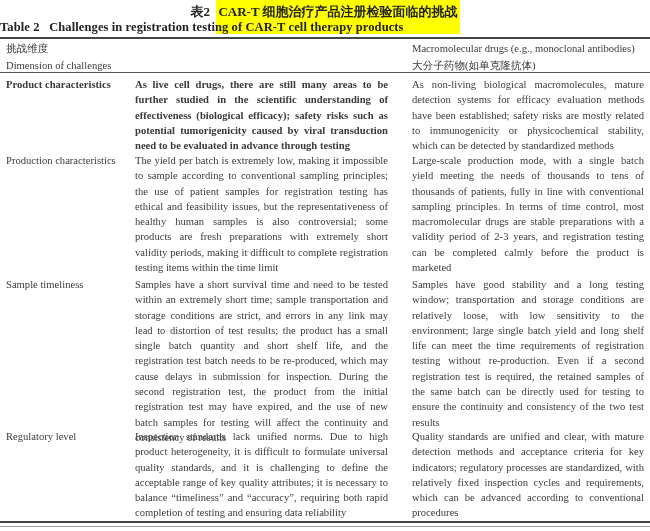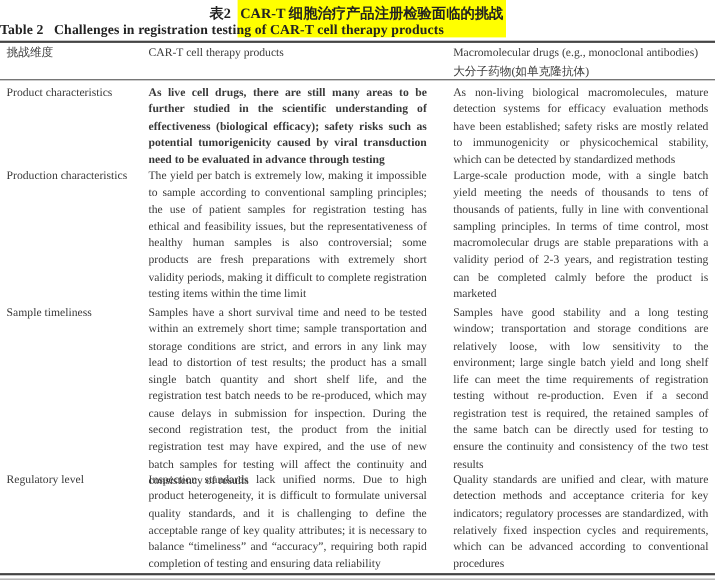--- a/index.html
+++ b/index.html
@@ -26,32 +26,32 @@
 <div class="title-cn">
   <span>表2</span>
   &nbsp;<span class="hl">CAR-T 细胞治疗产品注册检验面临的挑战</span>
 </div>
 <div class="title-en" style="white-space:pre;">Table 2   Challenges in registration testing of CAR-T cell therapy products</div>
 
 <div class="rule-top"></div>
 
 <div class="cell c1 hdr" style="top:40px;">
   <div>挑战维度</div>
+  <div>Dimension of challenges</div>
 </div>
 <div class="cell c2 hdr" style="top:40px;">
-  <div>CAR-T cell therapy products</div>
 </div>
 <div class="cell c3 hdr" style="top:40px; text-align:left;">
   <div>Macromolecular drugs (e.g., monoclonal antibodies)</div>
   <div>大分子药物(如单克隆抗体)</div>
 </div>
 
 <div class="rule-head"></div>
 
-<div class="cell c1" style="top:77px;">Product characteristics</div>
+<div class="cell c1" style="top:77px;font-weight:bold;">Product characteristics</div>
 <div class="cell c2" style="top:77px;font-weight:bold;">As live cell drugs, there are still many areas to be further studied in the scientific understanding of effectiveness (biological efficacy); safety risks such as potential tumorigenicity caused by viral transduction need to be evaluated in advance through testing</div>
 <div class="cell c3" style="top:77px;">As non-living biological macromolecules, mature detection systems for efficacy evaluation methods have been established; safety risks are mostly related to immunogenicity or physicochemical stability, which can be detected by standardized methods</div>
 
 <div class="cell c1" style="top:153px;">Production characteristics</div>
 <div class="cell c2" style="top:153px;">The yield per batch is extremely low, making it impossible to sample according to conventional sampling principles; the use of patient samples for registration testing has ethical and feasibility issues, but the representativeness of healthy human samples is also controversial; some products are fresh preparations with extremely short validity periods, making it difficult to complete registration testing items within the time limit</div>
 <div class="cell c3" style="top:153px;">Large-scale production mode, with a single batch yield meeting the needs of thousands to tens of thousands of patients, fully in line with conventional sampling principles. In terms of time control, most macromolecular drugs are stable preparations with a validity period of 2-3 years, and registration testing can be completed calmly before the product is marketed</div>
 
 <div class="cell c1" style="top:277px;">Sample timeliness</div>
 <div class="cell c2" style="top:277px;">Samples have a short survival time and need to be tested within an extremely short time; sample transportation and storage conditions are strict, and errors in any link may lead to distortion of test results; the product has a small single batch quantity and short shelf life, and the registration test batch needs to be re-produced, which may cause delays in submission for inspection. During the second registration test, the product from the initial registration test may have expired, and the use of new batch samples for testing will affect the continuity and consistency of results</div>
 <div class="cell c3" style="top:277px;">Samples have good stability and a long testing window; transportation and storage conditions are relatively loose, with low sensitivity to the environment; large single batch yield and long shelf life can meet the time requirements of registration testing without re-production. Even if a second registration test is required, the retained samples of the same batch can be directly used for testing to ensure the continuity and consistency of the two test results</div>

